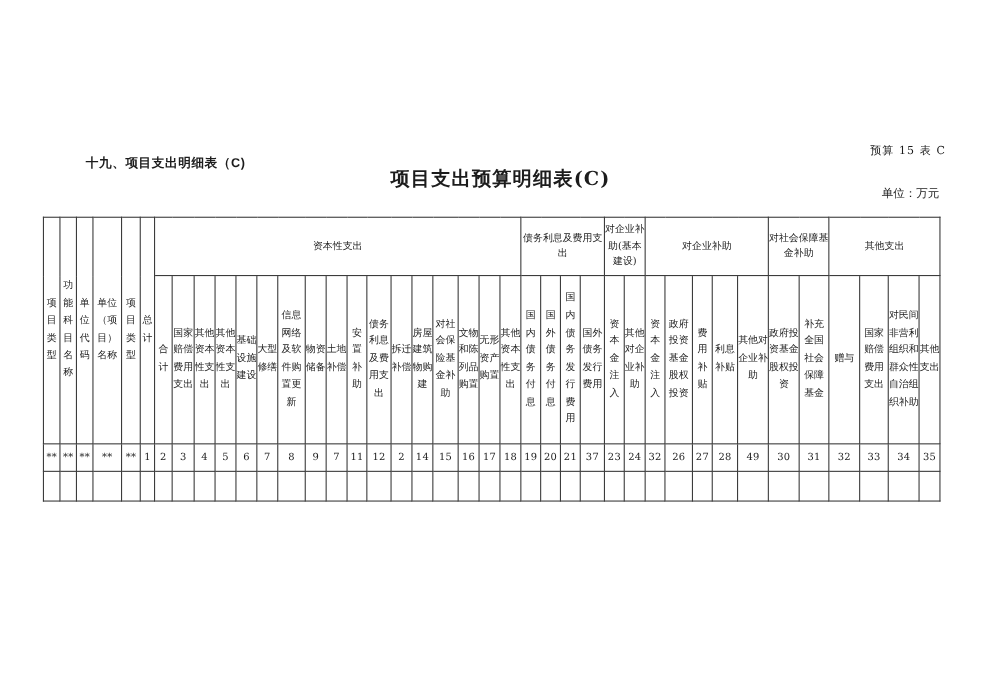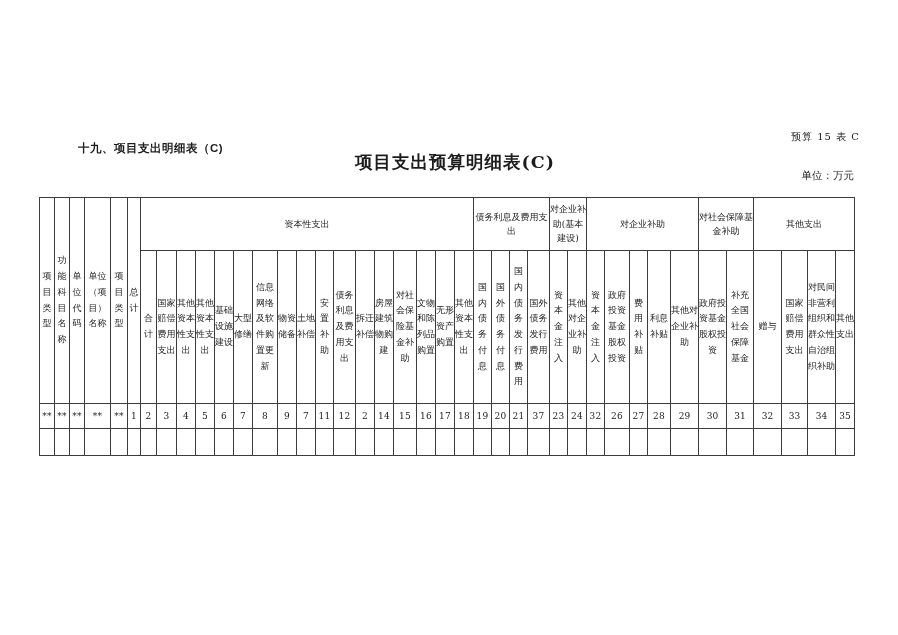--- a/index.html
+++ b/index.html
@@ -174,21 +174,21 @@
         <td class="num">19</td>
         <td class="num">20</td>
         <td class="num">21</td>
         <td class="num">37</td>
         <td class="num">23</td>
         <td class="num">24</td>
         <td class="num">32</td>
         <td class="num">26</td>
         <td class="num">27</td>
         <td class="num">28</td>
-        <td class="num">29</td>
+        <td class="num">49</td>
         <td class="num">30</td>
         <td class="num">31</td>
         <td class="num">32</td>
         <td class="num">33</td>
         <td class="num">34</td>
         <td class="num">35</td>
       </tr>
   <tr class="body-row">
         <td class="cell"></td>
         <td class="cell"></td>

